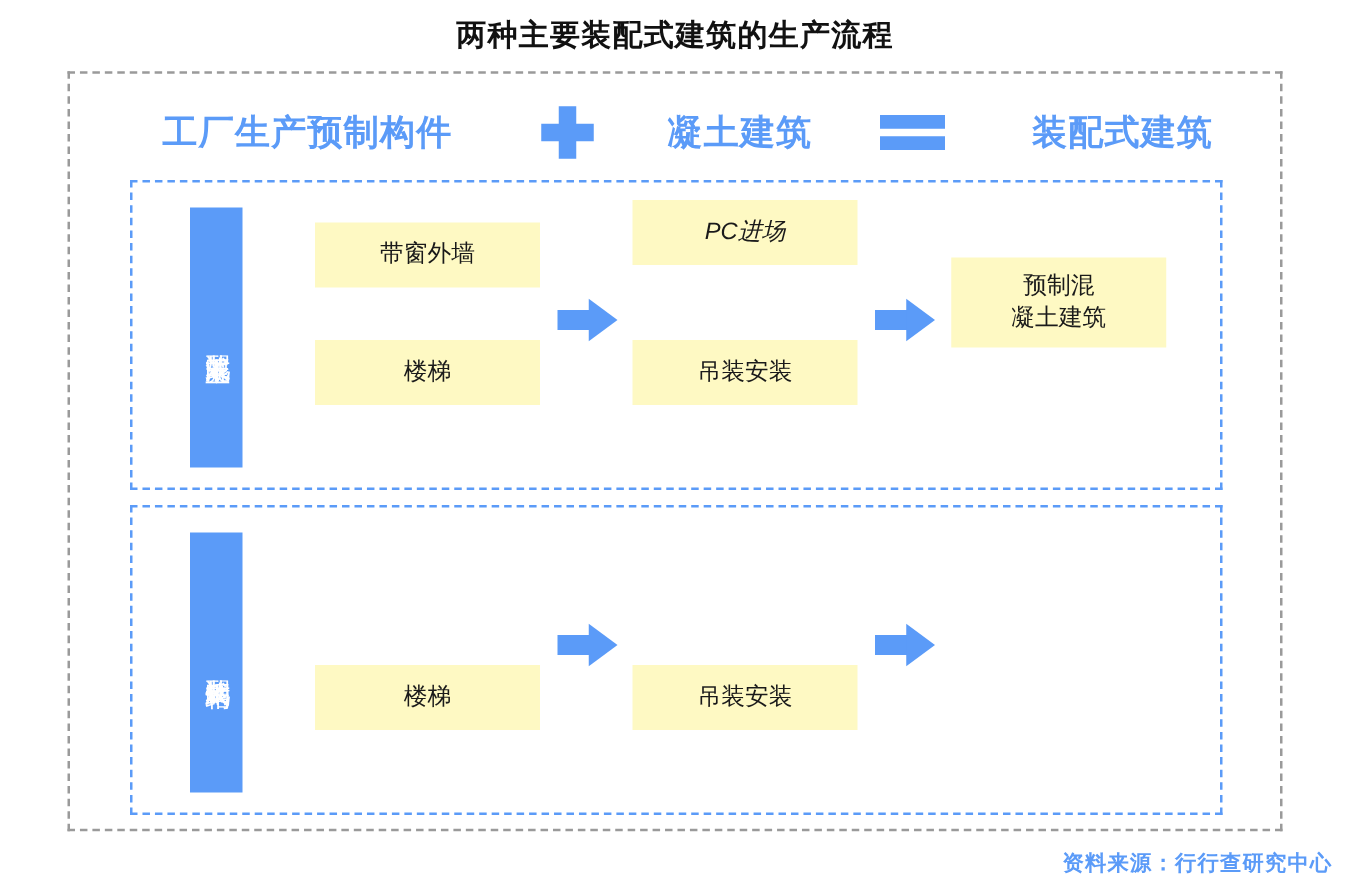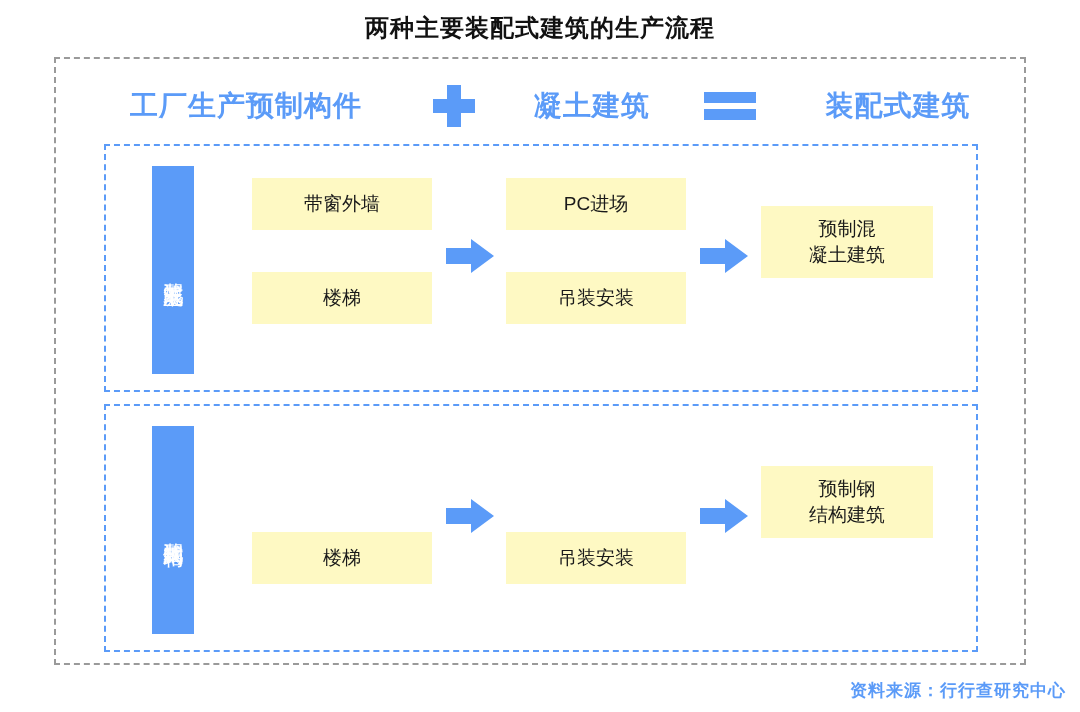--- a/index.html
+++ b/index.html
@@ -151,21 +151,21 @@
     box-sizing: border-box;
   }
 
   
   .col1 { left: 146px; width: 180px; height: 52px; }
   .col1.top    { top: 32px; }
   .col1.bottom { top: 126px; }
 
   
   .col2 { left: 400px; width: 180px; height: 52px; }
-  .col2.top    { top: 32px; }
+  .col2.top    { top: 14px; font-style: italic; }
   .col2.bottom { top: 126px; }
 
   
   .col3 { left: 655px; top: 60px; width: 172px; height: 72px; }
 
   
   .block-arrow {
     position: absolute;
     top: 93px;
     width: 48px;
@@ -261,23 +261,17 @@
       <span class="head"></span>
     </div>
 
     <div class="stage-box col2 bottom">吊装安装</div>
 
     <div class="block-arrow arrow-2">
       <span class="tail"></span>
       <span class="head"></span>
     </div>
 
-    <div class="stage-box col3">
-      <div>
-        <div>预制钢</div>
-        <div>结构建筑</div>
-      </div>
-    </div>
   </div>
 
 </div>
 
 <div class="source-note">资料来源：行行查研究中心</div>
 
 </body></html>

